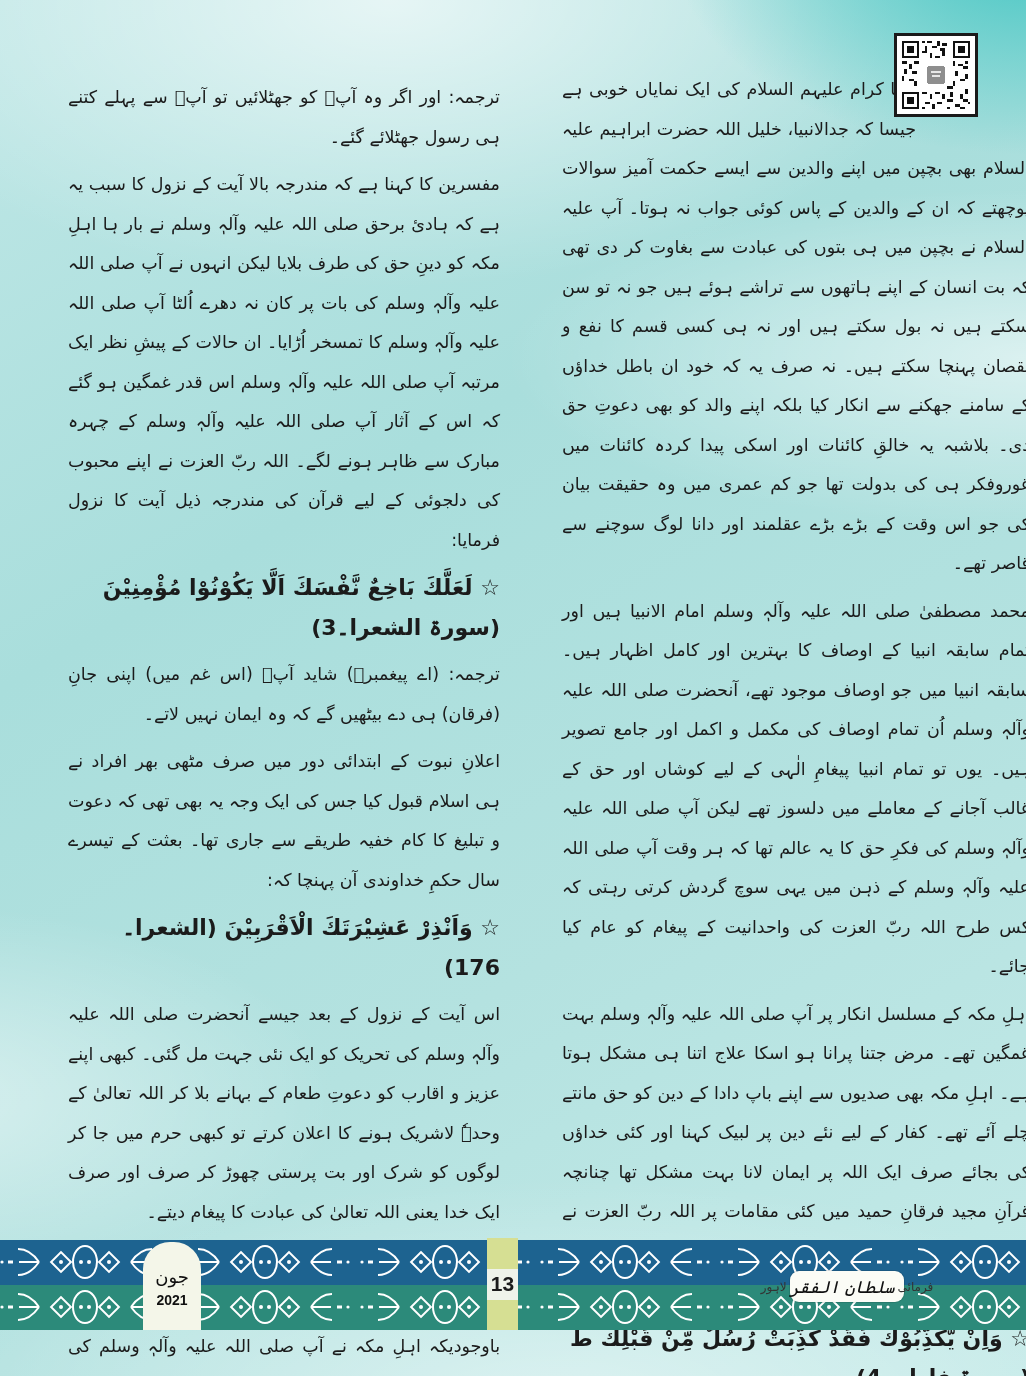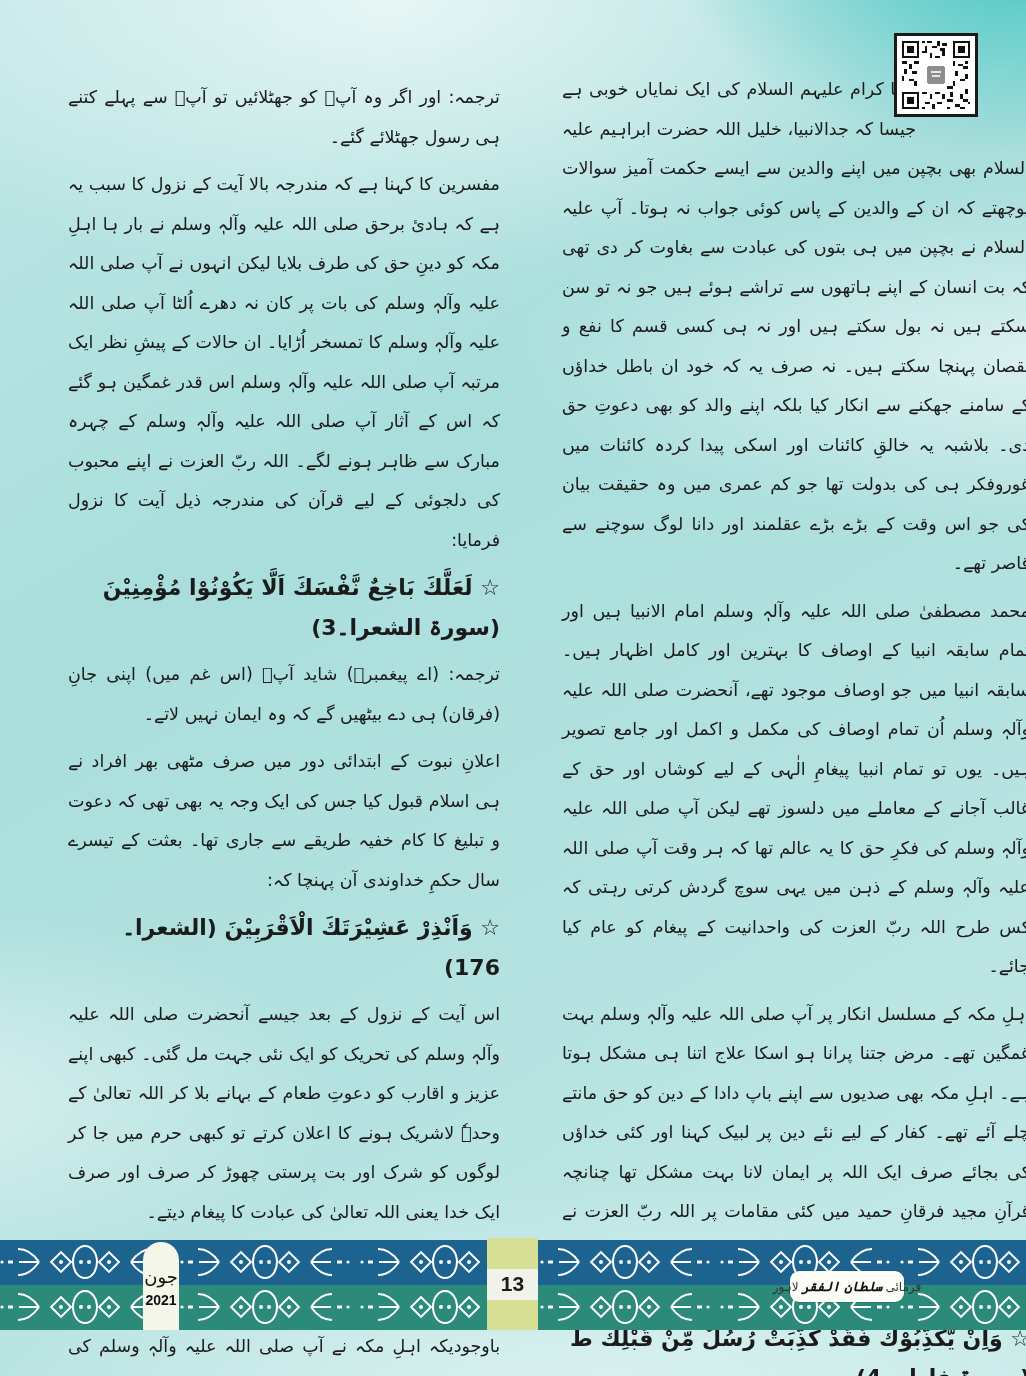--- a/index.html
+++ b/index.html
@@ -29,43 +29,43 @@
   .qr{position:absolute;left:894px;top:33px;width:84px;height:84px;z-index:2;}
   .qr svg{display:block;width:100%;height:100%;}
   
   .footer-bands{position:absolute;left:0;top:1240px;width:1026px;height:90px;z-index:1;}
   .band{position:relative;width:100%;height:45px;overflow:hidden;}
   .band-blue{background:#1d6390;}
   .band-teal{background:#2c8a7a;}
   .band svg{position:absolute;left:0;top:0;}
   
   .tombstone{
-    position:absolute;left:143px;top:1242px;width:36px;height:88px;z-index:3;
+    position:absolute;left:143px;top:1242px;width:58px;height:88px;z-index:3;
     background:#f4f6e9;border-radius:27px 27px 0 0;
     display:flex;flex-direction:column;align-items:center;justify-content:center;
     color:#101010;text-align:center;padding-top:4px;box-sizing:border-box;
   }
   .tombstone .month{font-size:18px;line-height:24px;}
   .tombstone .year{font-size:14px;font-weight:bold;line-height:22px;font-family:"Liberation Sans",sans-serif;}
   
-  .pagenum-strip{position:absolute;left:487px;top:1238px;width:51px;height:92px;z-index:3;display:flex;flex-direction:column;}
+  .pagenum-strip{position:absolute;left:487px;top:1238px;width:31px;height:92px;z-index:3;display:flex;flex-direction:column;}
   .seg-green{background:#d6df93;flex:1;}
   .seg-white{
     background:#eff3ea;height:31px;display:flex;align-items:center;justify-content:center;
     font-family:"Liberation Sans",sans-serif;font-weight:bold;font-size:21px;color:#1c1c1c;
   }
   
   .logo-plate{
     position:absolute;left:790px;top:1271px;width:114px;height:31px;z-index:3;
     background:#fbfcf6;border-radius:9px;box-shadow:0 0 0 1px rgba(0,0,0,0.10);
     display:flex;direction:rtl;align-items:center;justify-content:center;gap:3px;
     color:#101010;white-space:nowrap;
   }
   .logo-small{font-size:12px;color:#333;}
-  .logo-main{font-family:"DejaVu Serif",serif;font-style:italic;font-weight:bold;font-size:13px;text-align:right;}
+  .logo-main{font-family:"DejaVu Serif",serif;font-style:italic;font-weight:normal;font-size:17px;text-align:right;}
 </style>
 </head>
 <body>
 
 <div class="page">
 
   <div class="qr">
     <svg viewBox="0 0 33 33" shape-rendering="crispEdges">
       <rect x="0" y="0" width="33" height="33" fill="#ffffff"></rect>
       <rect x="0.5" y="0.5" width="32" height="32" fill="none" stroke="#1a1a1a" stroke-width="1"></rect>

